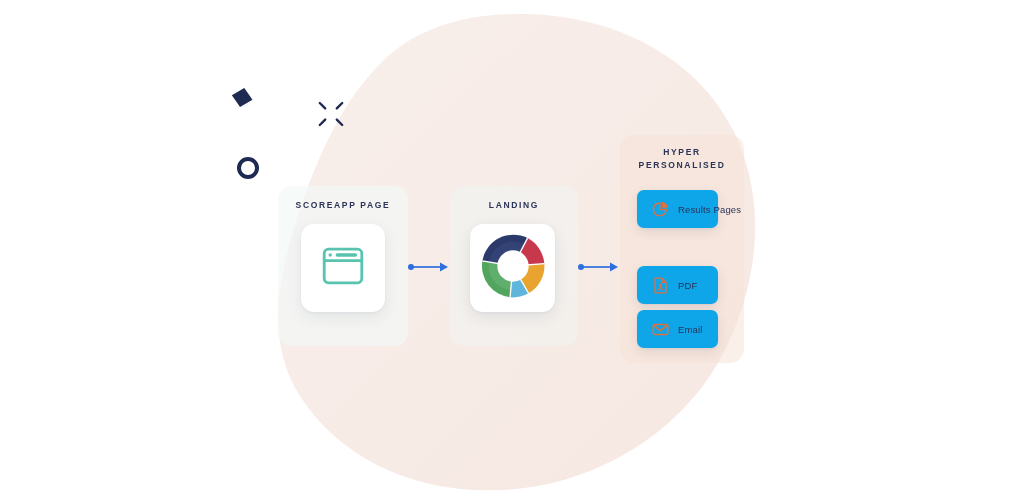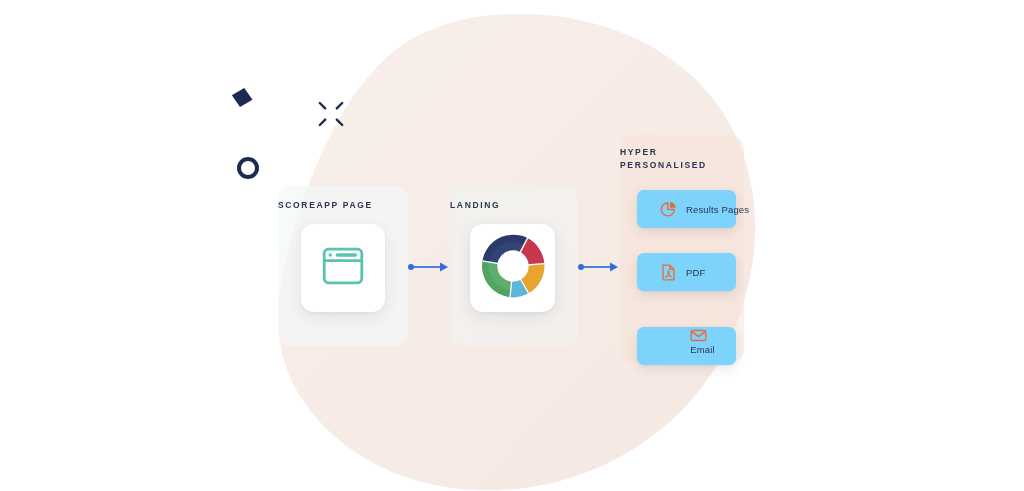--- a/index.html
+++ b/index.html
@@ -93,21 +93,21 @@
     top: 135px;
     width: 124px;
     height: 228px;
     background: rgba(246, 226, 212, 0.52);
   }
 
   .panel-title {
     position: absolute;
     left: 0;
     right: 0;
-    text-align: left;
+    text-align: center;
     font-size: 8.5px;
     font-weight: 700;
     letter-spacing: 1.65px;
     color: #2b3356;
     line-height: 13px;
   }
   .panel-landing .panel-title,
   .panel-scoreapp .panel-title { top: 13px; }
   .panel-hyper .panel-title { top: 11px; }
 
@@ -141,34 +141,34 @@
     width: 42px;
     height: 14px;
   }
   .arrow-1 { left: 408px; top: 260px; }
   .arrow-2 { left: 578px; top: 260px; }
 
   
   .pill {
     position: absolute;
     left: 637px;
-    width: 99px;
+    width: 81px;
     height: 38px;
-    background: #7dd3fc;
+    background: #0ea5e9;
     border-radius: 7px;
     box-shadow: 0 4px 12px rgba(31, 42, 82, 0.10),
                 0 1px 2px rgba(31, 42, 82, 0.05);
     display: flex;
     align-items: center;
     box-sizing: border-box;
-    padding-left: 23px;
+    padding-left: 15px;
   }
   .pill-0 { top: 190px; }
-  .pill-1 { top: 253px; }
-  .pill-2 { top: 327px; flex-direction: column; }
+  .pill-1 { top: 266px; }
+  .pill-2 { top: 310px; }
 
   .pill-icon {
     width: 17px;
     height: 17px;
     flex: 0 0 17px;
     display: flex;
     align-items: center;
     justify-content: center;
   }
   .pill-label {

